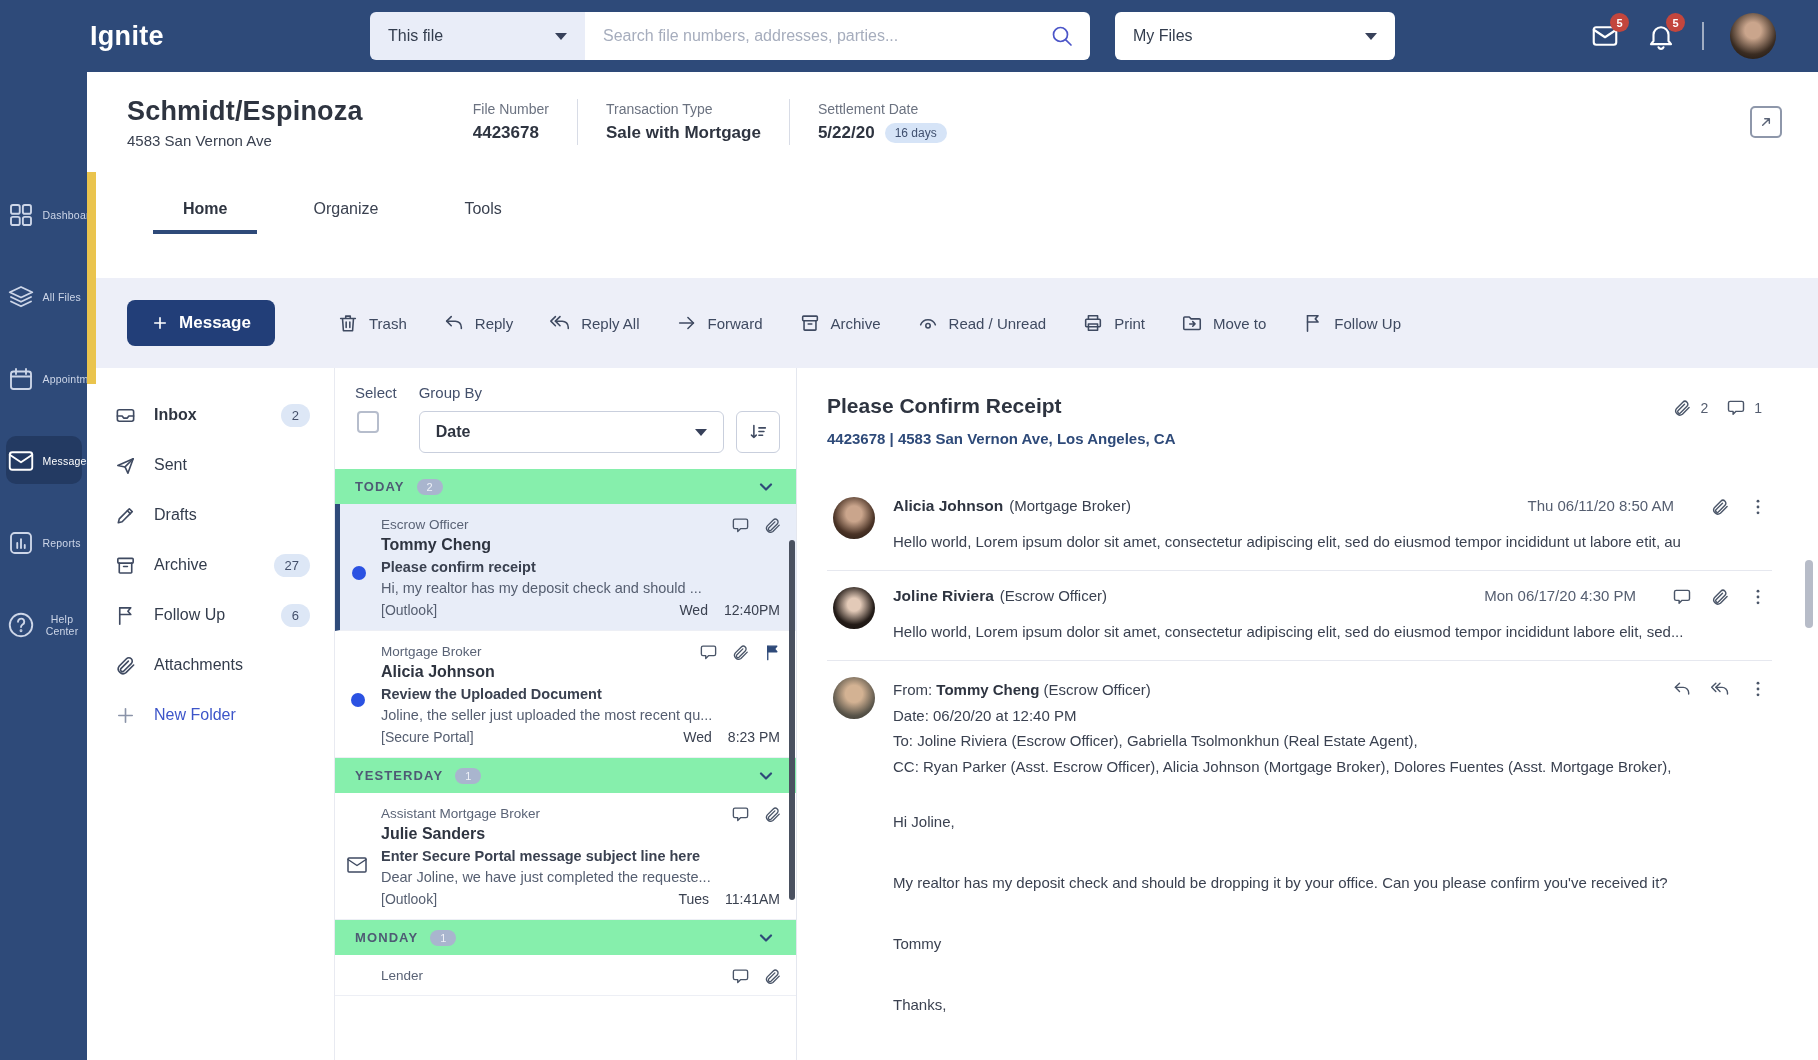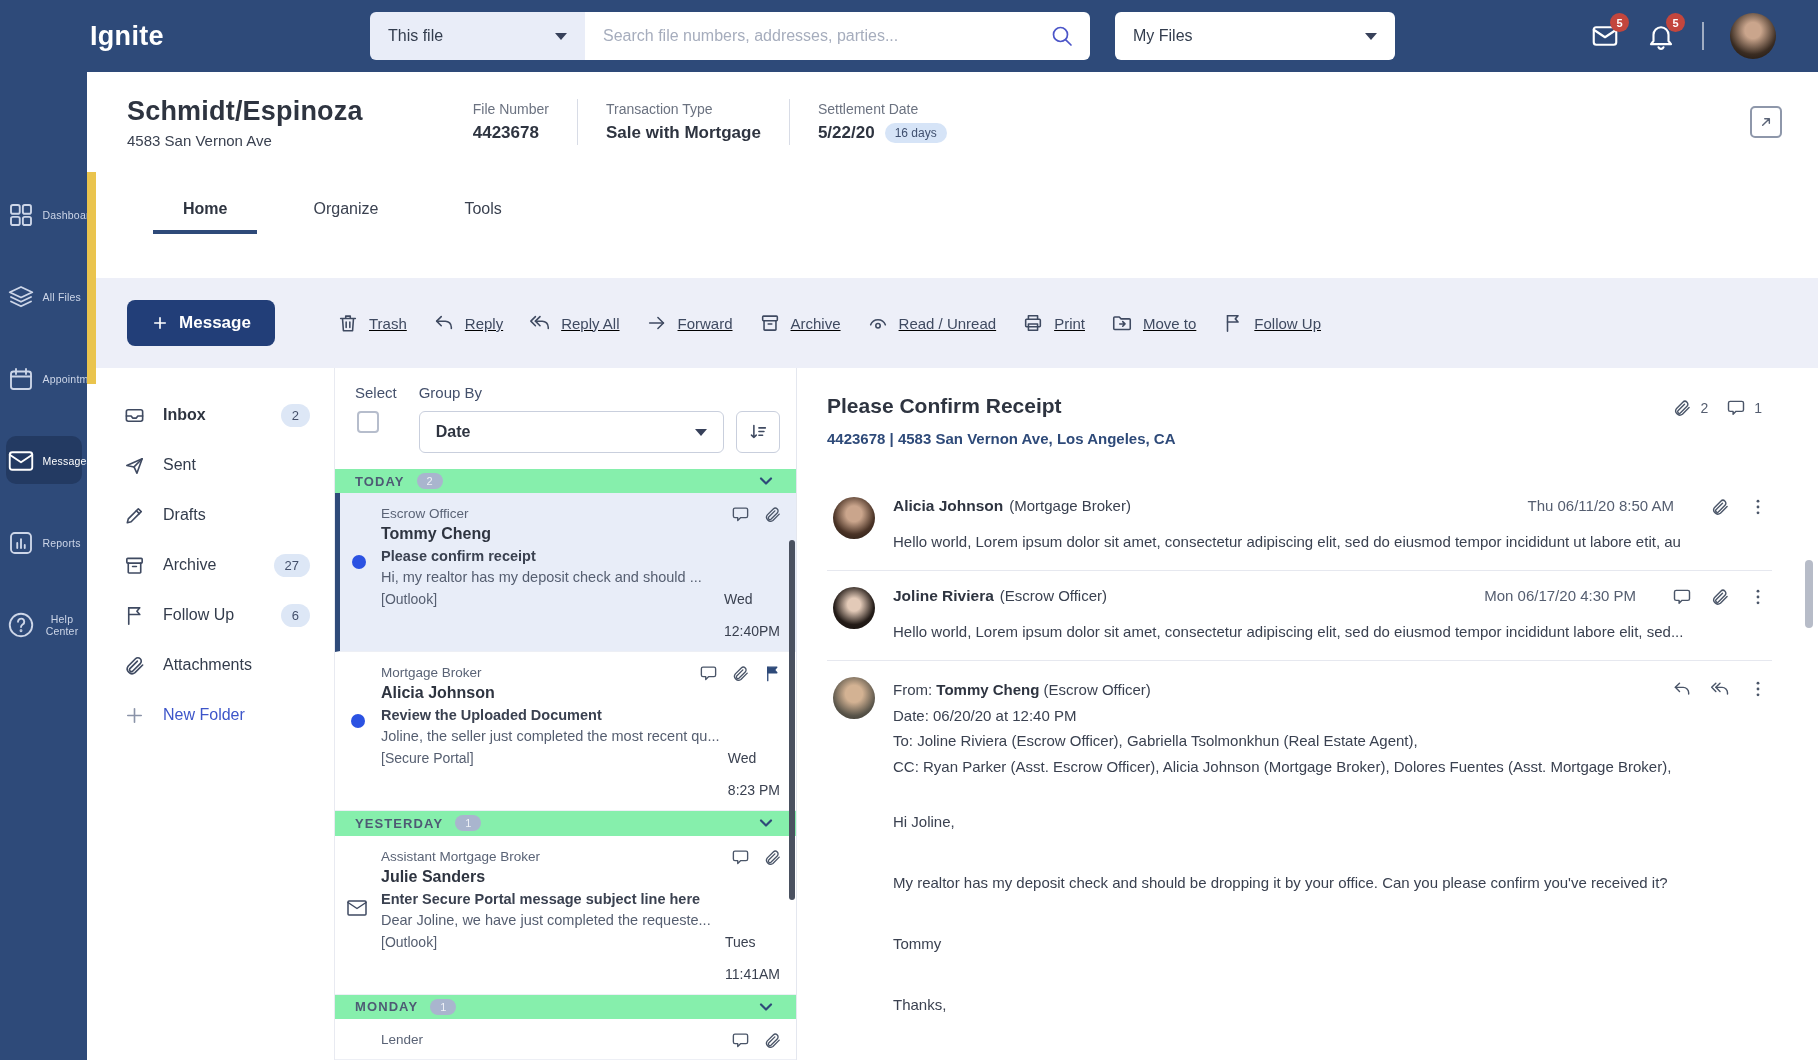--- a/index.html
+++ b/index.html
@@ -53,31 +53,31 @@
 
   
   .tabs-row { height:106px; background:#ffffff; display:flex; align-items:flex-start; padding:16px 0 10px 66px; gap:26px; }
   .tab { height:46px; padding:0 30px; display:flex; align-items:center; font-size:16px; color:#3a4150; cursor:pointer; border-bottom:4px solid transparent; }
   .tab.active { font-weight:700; color:#2e3440; border-bottom-color:#2e4a79; }
 
   
   .toolbar { height:90px; background:#edeff8; display:flex; align-items:center; padding-left:40px; }
   .msg-btn { height:46px; width:148px; background:#223e78; border:none; border-radius:8px; color:#ffffff; font-size:17px; font-weight:600; display:flex; align-items:center; justify-content:center; gap:10px; cursor:pointer; font-family:"Liberation Sans", sans-serif; }
   .msg-btn svg { width:18px; height:18px; stroke-width:2.2; }
-  .tb-actions { display:flex; align-items:flex-end; margin-left:62px; gap:26px;text-decoration:underline; }
+  .tb-actions { display:flex; align-items:flex-end; margin-left:62px; gap:36px; }
   .tb-action { display:flex; align-items:center; gap:10px; background:none; border:none; cursor:pointer; color:#3f4a61; font-family:"Liberation Sans", sans-serif; }
   .tb-action .tb-label { font-size:15px; color:#3f4a61; }
   .tb-action svg { width:22px; height:22px; }
 
   
   .work-row { flex:1; display:flex; overflow:hidden; }
 
   
   .folders-col { width:248px; background:#ffffff; border-right:1px solid #e8eaf1; padding-top:22px; flex-shrink:0; }
-  .folder-item { height:50px; display:flex; align-items:center; padding-left:36px; gap:17px; cursor:pointer; color:#3f4a61; }
+  .folder-item { height:50px; display:flex; align-items:center; padding-left:27px; gap:17px; cursor:pointer; color:#3f4a61; }
   .folder-item svg { width:23px; height:23px; }
   .folder-label { font-size:16px; color:#333c4c; }
   .folder-item.bold .folder-label { font-weight:700; color:#2e3440; }
   .folder-badge { margin-left:auto; margin-right:24px; background:#dde7f6; color:#44506b; border-radius:12px; font-size:13px; padding:4px 11px; }
   .folder-item.new-folder { color:#8a93a8; }
   .folder-item.new-folder .folder-label { color:#3d55c9; }
 
   
   .list-col { width:462px; background:#ffffff; border-right:1px solid #e4e7ef; display:flex; flex-direction:column; position:relative; flex-shrink:0; }
   .list-header { padding:16px 16px 16px 20px; display:flex; gap:22px; }
@@ -101,21 +101,21 @@
   .read-env { position:absolute; left:10px; top:60px; color:#3f4a61; }
   .read-env svg { width:24px; height:24px; stroke-width:1.5; }
   .item-icons { position:absolute; right:14px; top:12px; display:flex; gap:13px; color:#4a5568; }
   .item-icons svg { width:19px; height:19px; }
   .item-icons .flag-filled svg { fill:#2e4a79; stroke:#2e4a79; }
   .item-role { font-size:13.5px; color:#5a6376; }
   .item-sender { font-size:16px; font-weight:700; color:#2e3440; margin-top:4px; }
   .item-subject { font-size:14.5px; font-weight:600; color:#3a4150; margin-top:5px; }
   .item-preview { font-size:14.5px; color:#555e70; margin-top:5px; white-space:nowrap; overflow:hidden; text-overflow:ellipsis; }
   .item-footer { display:flex; margin-top:6px; font-size:14px; color:#555e70; }
-  .item-when { margin-left:auto; display:flex; gap:16px; color:#3a4150;flex-direction:column; }
+  .item-when { margin-left:auto; display:flex; gap:16px; color:#3a4150; }
   .list-scroll-thumb { position:absolute; right:1px; top:172px; width:6px; height:360px; background:#4a5160; border-radius:3px; }
 
   
   .detail-col { flex:1; background:#ffffff; padding:26px 46px 0 30px; position:relative; overflow:hidden; }
   .detail-head { display:flex; align-items:flex-start; }
   .detail-subject { font-size:21px; font-weight:600; color:#2e3440; }
   .detail-fileline { font-size:15px; font-weight:700; color:#2e4a79; margin-top:12px; cursor:pointer; }
   .detail-counts { margin-left:auto; display:flex; align-items:center; gap:8px; color:#4a5568; margin-top:4px; }
   .detail-counts svg { width:20px; height:20px; }
   .count-num { font-size:14px; color:#555e70; margin-right:10px; }
@@ -526,21 +526,21 @@
             <span class="flag-filled">
                 <svg class="ic" viewBox="0 0 24 24">
                   <path d="M6 21V4"></path>
                   <path d="M6 4h11.5l-3 3.5 3 3.5H6z"></path>
                 </svg>
               </span>
           </div>
           <div class="item-role">Mortgage Broker</div>
           <div class="item-sender">Alicia Johnson</div>
           <div class="item-subject">Review the Uploaded Document</div>
-          <div class="item-preview">Joline, the seller just completed the most recent qu...</div>
+          <div class="item-preview">Joline, the seller just uploaded the most recent qu...</div>
           <div class="item-footer">
             <span>[Secure Portal]</span>
             <span class="item-when">
               <span>Wed</span>
               <span>8:23 PM</span>
             </span>
           </div>
         </div>
 
         <div class="group-header">

